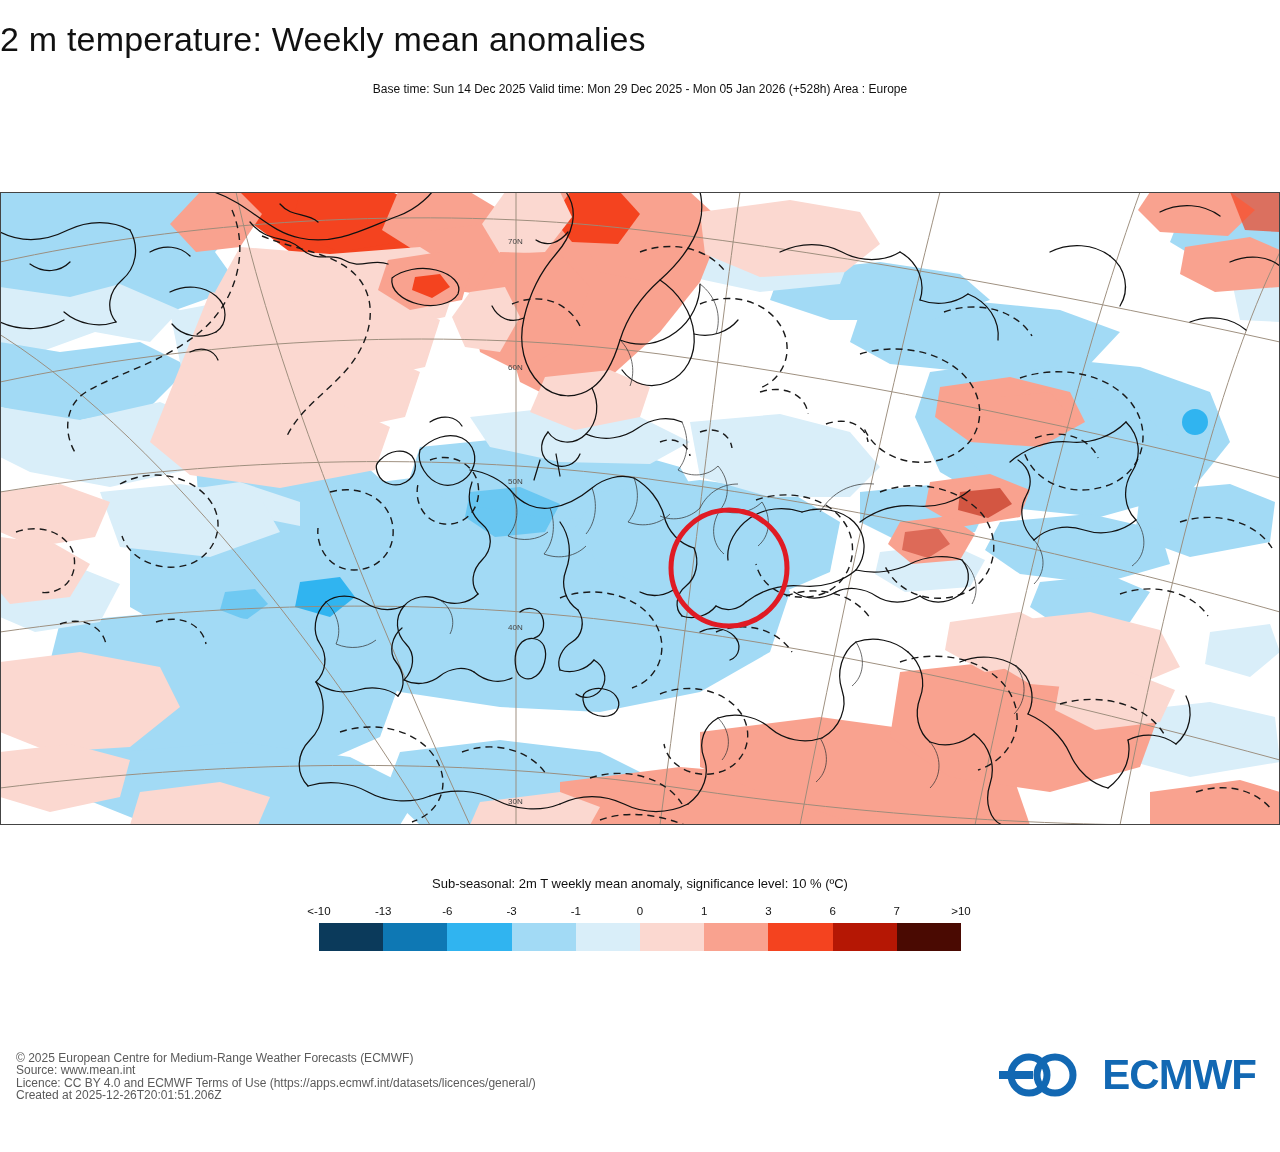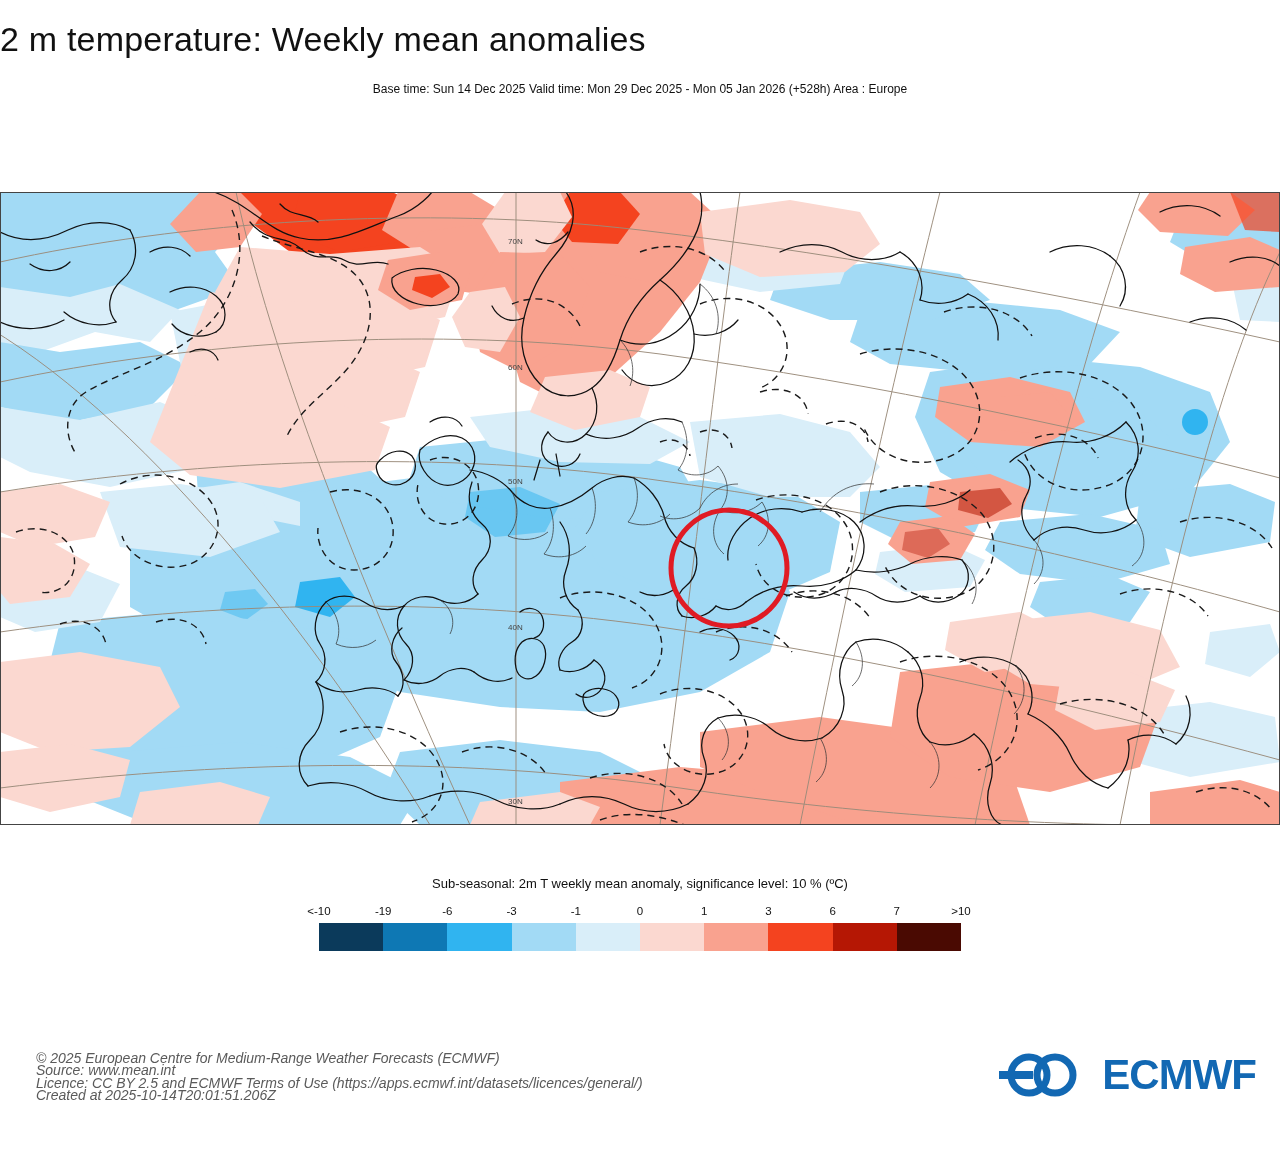--- a/index.html
+++ b/index.html
@@ -21,22 +21,22 @@
   #colorbar-block{position:absolute;left:0;top:876px;width:1280px;}
   #colorbar-title{width:1280px;text-align:center;font-size:13px;color:#111;}
   #colorbar-wrap{position:relative;margin:12px auto;width:642px;}
   #colorbar-ticks{position:relative;height:20px;width:642px;}
   #colorbar-ticks span{position:absolute;top:2px;transform:translateX(-50%);
       font-size:11.5px;color:#111;white-space:nowrap;}
   #colorbar-bar{display:flex;width:642px;height:28px;}
   #colorbar-bar div{flex:1 1 0;height:28px;}
 
   
-  #footer{position:absolute;left:36px;top:1052px;font-size:14px;line-height:12.4px;
-      color:#5a5a5a;font-style:italic;}
+  #footer{position:absolute;left:16px;top:1052px;font-size:12px;line-height:12.4px;
+      color:#5a5a5a;}
   #footer div{white-space:nowrap;}
 
   #logo{position:absolute;right:24px;top:1052px;display:flex;align-items:center;gap:17px;}
   #logo-mark{display:block;}
   #logo-text{font-size:42px;font-weight:700;letter-spacing:-1px;color:#1268b3;
       font-family:"Liberation Sans",sans-serif;line-height:1;}
 </style>
 </head>
 <body>
 
@@ -362,21 +362,21 @@
     <rect x="0.5" y="0.5" width="1279" height="632" fill="none" stroke="#444" stroke-width="1"></rect>
   </g>
 </svg>
 </div>
 
 <div id="colorbar-block">
   <div id="colorbar-title">Sub-seasonal: 2m T weekly mean anomaly, significance level: 10 % (ºC)</div>
   <div id="colorbar-wrap">
     <div id="colorbar-ticks">
       <span style="left:0%">&lt;-10</span>
-      <span style="left:10%">-19</span>
+      <span style="left:10%">-13</span>
       <span style="left:20%">-6</span>
       <span style="left:30%">-3</span>
       <span style="left:40%">-1</span>
       <span style="left:50%">0</span>
       <span style="left:60%">1</span>
       <span style="left:70%">3</span>
       <span style="left:80%">6</span>
       <span style="left:90%">7</span>
       <span style="left:100%">&gt;10</span>
     </div>
@@ -391,22 +391,22 @@
         <div style="background: rgb(244, 67, 31);"></div>
         <div style="background: rgb(181, 23, 4);"></div>
         <div style="background: rgb(74, 10, 2);"></div>
       </div>
   </div>
 </div>
 
 <div id="footer">
   <div>© 2025 European Centre for Medium-Range Weather Forecasts (ECMWF)</div>
   <div>Source: www.mean.int</div>
-  <div>Licence: CC BY 2.5 and ECMWF Terms of Use (https://apps.ecmwf.int/datasets/licences/general/)</div>
-  <div>Created at 2025-10-14T20:01:51.206Z</div>
+  <div>Licence: CC BY 4.0 and ECMWF Terms of Use (https://apps.ecmwf.int/datasets/licences/general/)</div>
+  <div>Created at 2025-12-26T20:01:51.206Z</div>
 </div>
 
 <div id="logo">
   <svg id="logo-mark" width="86" height="46" viewBox="0 0 86 46">
     <g fill="none" stroke="#1268b3" stroke-width="7">
       <circle cx="30" cy="23" r="18"></circle>
       <circle cx="56" cy="23" r="18"></circle>
     </g>
     <rect x="0" y="19" width="34" height="8" fill="#1268b3"></rect>
     <rect x="0" y="19" width="34" height="8" fill="#ffffff" opacity="0"></rect>

